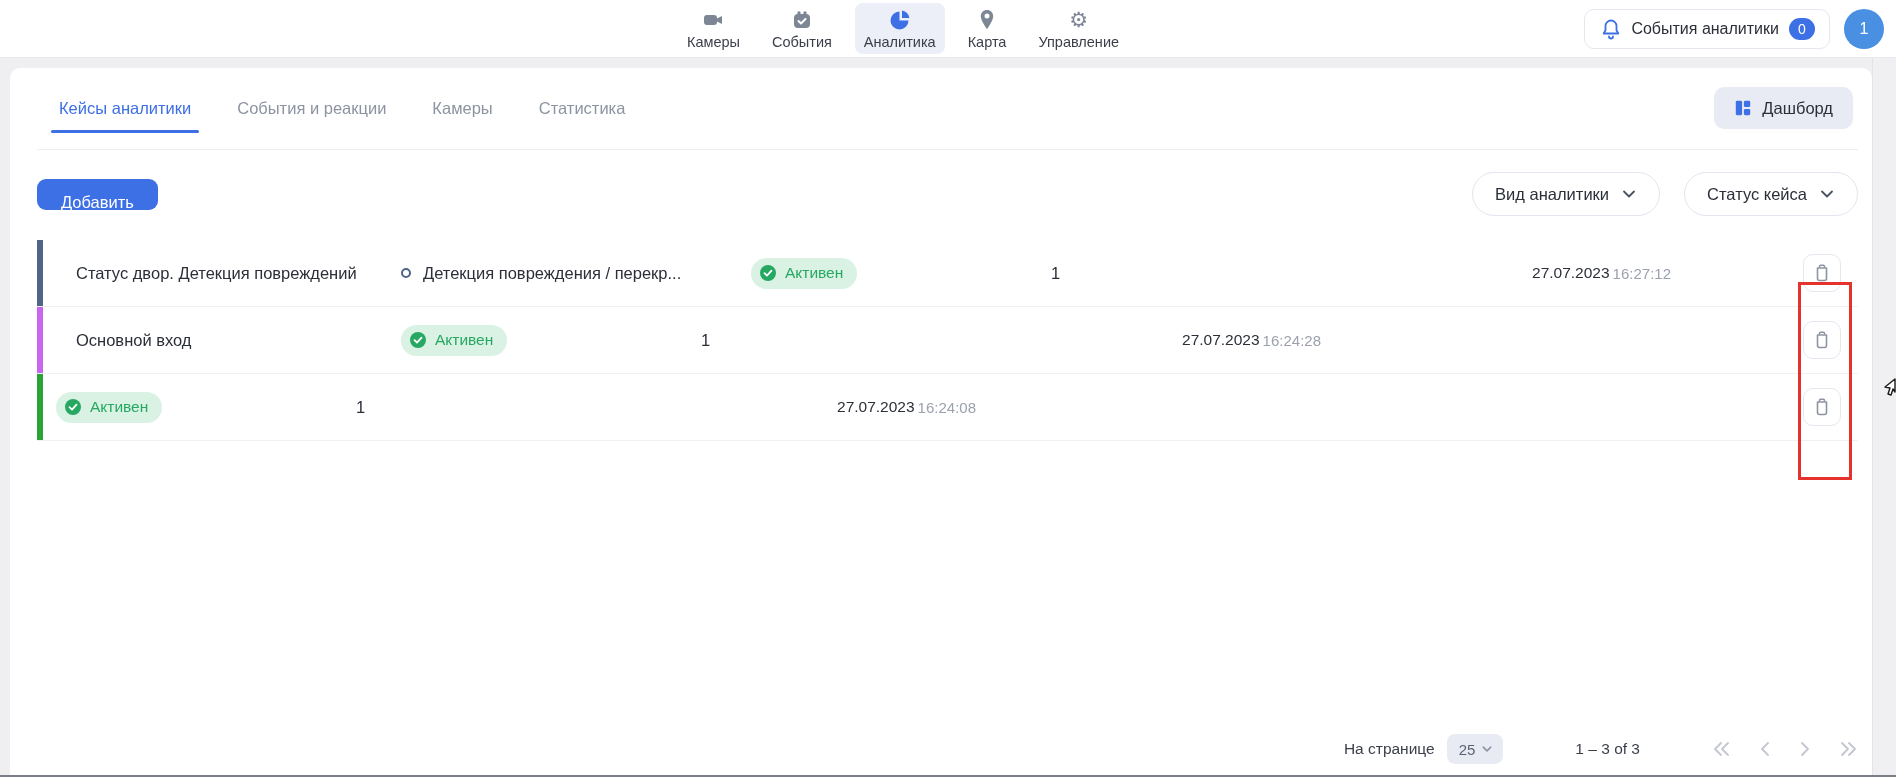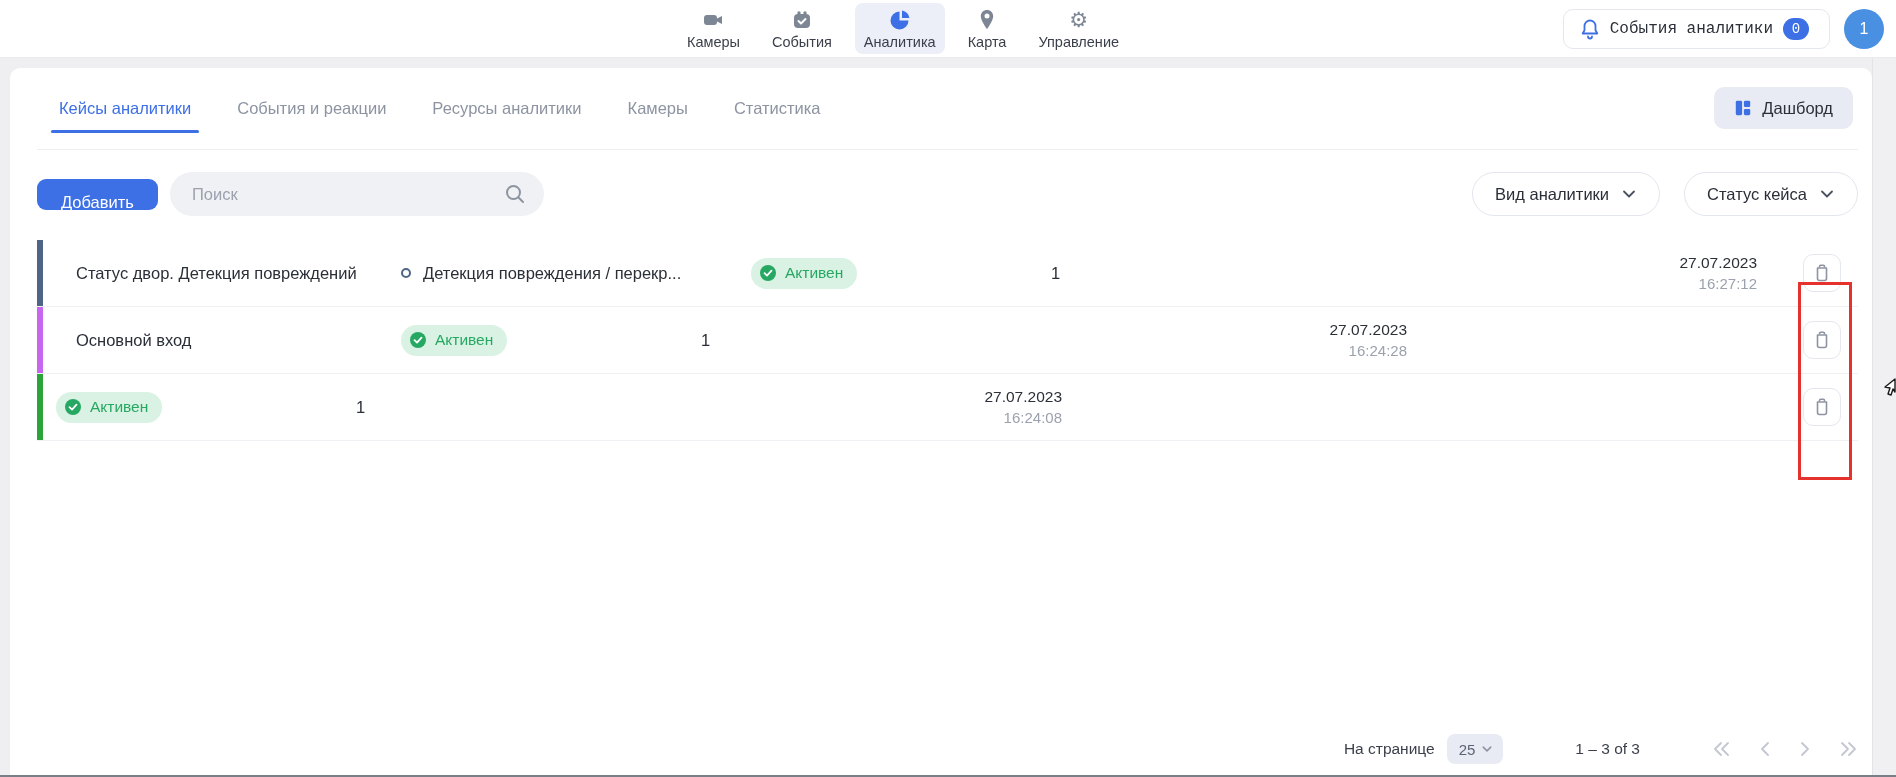--- a/index.html
+++ b/index.html
@@ -22,22 +22,22 @@
     display:flex; flex-direction:column; align-items:center; gap:2px;
     padding:5px 9px 4px; border-radius:8px; cursor:pointer;
   }
   .nav-item.active { background:#ECEEF8; }
   .nav-icon { height:24px; display:flex; align-items:center; justify-content:center; color:#7D8694; }
   .nav-item.active .nav-icon { color:#3D6FE5; }
   .nav-label { font-size:14.5px; color:#3A3F4A; white-space:nowrap; }
   .gear-glyph { font-family:"DejaVu Sans", sans-serif; font-size:21px; line-height:24px; color:#7D8694; }
   .topbar-right { position:absolute; right:12px; top:9px; display:flex; align-items:center; gap:14px; }
   .events-btn {
-    display:flex; align-items:center; gap:10px; height:40px; padding:0 20px 0 16px;
-    background:#fff; border:1px solid #E4E7ED; border-radius:10px; cursor:pointer;font-family:Liberation Mono, monospace;
+    display:flex; align-items:center; gap:10px; height:40px; padding:0 14px 0 16px;
+    background:#fff; border:1px solid #E4E7ED; border-radius:10px; cursor:pointer;
   }
   .events-btn-label { font-size:16px; color:#2B2F38; }
   .events-badge {
     background:#3D6FE5; color:#fff; font-size:14px; line-height:22px;
     min-width:26px; text-align:center; border-radius:999px; padding:0 6px;
   }
   .avatar {
     width:40px; height:40px; border-radius:50%; background:#4A90E2;
     color:#fff; font-size:16px; display:flex; align-items:center; justify-content:center;
     cursor:pointer;
@@ -114,21 +114,21 @@
   .type-circle {
     width:10px; height:10px; border-radius:50%;
     border:2.5px solid currentColor; flex:none;
   }
   .type-label { font-size:16.5px; color:#2B2F38; }
   .status-badge {
     display:flex; align-items:center; gap:8px; height:31px; padding:0 14px 0 8px;
     background:#D9F2E4; border-radius:16px; color:#27A862; font-size:15.5px;
   }
   .count-val { font-size:16.5px; color:#2B2F38; }
-  .date-cell { flex-direction:column; align-items:flex-end; justify-content:center; gap:3px; }
+  .date-cell { align-items:center; justify-content:center; gap:3px; }
   .date-main { font-size:15.5px; color:#2B2F38; }
   .date-time { font-size:15px; color:#9BA1AD; }
   .actions-cell { justify-content:flex-end; padding-right:17px; }
   .trash-btn {
     width:38px; height:38px; border:1px solid #E4E7ED; background:#fff;
     border-radius:10px; display:flex; align-items:center; justify-content:center;
     color:#8D94A1; cursor:pointer;
   }
   .annotation-rect {
     position:absolute; left:1761px; top:42px; width:54px; height:198px;
@@ -222,47 +222,37 @@
     <div class="avatar">1</div>
   </div>
 </header>
 
 <main class="card">
 
   <div class="tabs-row">
     <div class="tabs">
       <div class="tab active">Кейсы аналитики</div>
       <div class="tab">События и реакции</div>
-      <div class="tab">Ресурсы аналитики</div>
       <div class="tab">Камеры</div>
       <div class="tab">Статистика</div>
     </div>
     <button class="dashboard-btn">
       <span>
         <svg width="18" height="18" viewBox="0 0 20 20">
             <rect x="2" y="2" width="7" height="16" rx="1.5" fill="#3D6FE5"></rect>
             <rect x="11" y="2" width="7" height="7" rx="1.5" fill="#3D6FE5"></rect>
             <rect x="11" y="11" width="7" height="7" rx="1.5" fill="#3D6FE5"></rect>
           </svg>
       </span>
       <span>Дашборд</span>
     </button>
   </div>
 
   <div class="toolbar">
     <button class="add-btn">Добавить</button>
-    <div class="search-box">
-      <input class="search-input" type="text" placeholder="Поиск" style="">
-      <span>
-        <svg width="22" height="22" viewBox="0 0 22 22">
-            <circle cx="9.5" cy="9.5" r="6.5" fill="none" stroke="#8D94A1" stroke-width="2"></circle>
-            <line x1="14.5" y1="14.5" x2="19" y2="19" stroke="#8D94A1" stroke-width="2" stroke-linecap="round"></line>
-          </svg>
-      </span>
-    </div>
     <div class="filters">
       <button class="filter-pill">
         <span>Вид аналитики</span>
         <span>
           <svg width="16" height="16" viewBox="0 0 16 16">
               <polyline points="3,5.5 8,10.5 13,5.5" fill="none" stroke="#4A5160" stroke-width="1.8" stroke-linecap="round" stroke-linejoin="round"></polyline>
             </svg>
         </span>
       </button>
       <button class="filter-pill">

